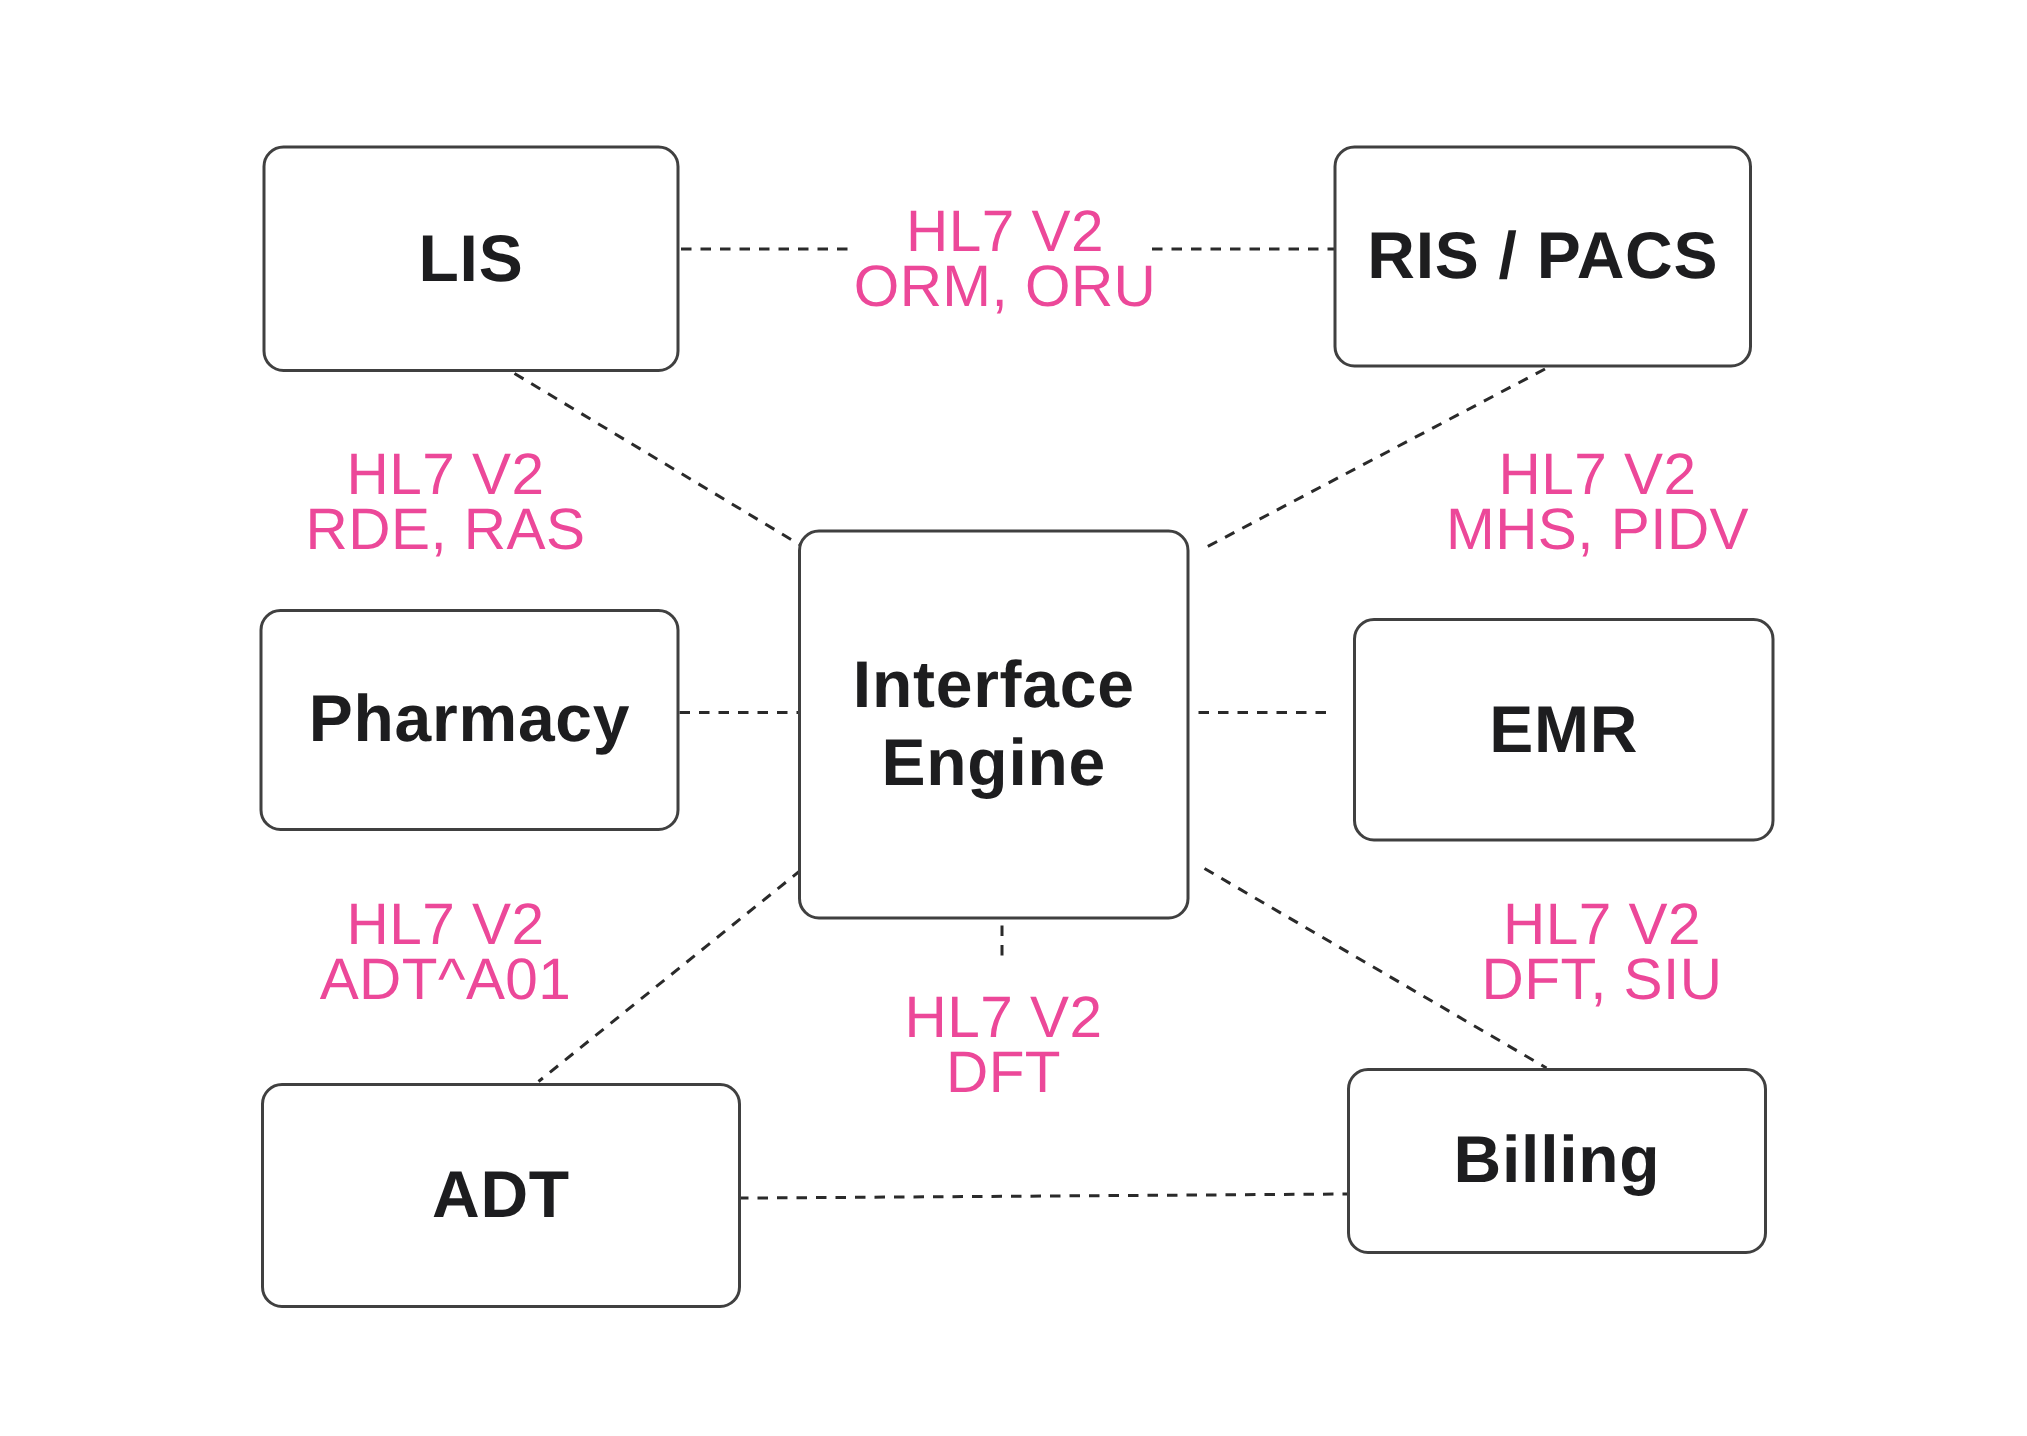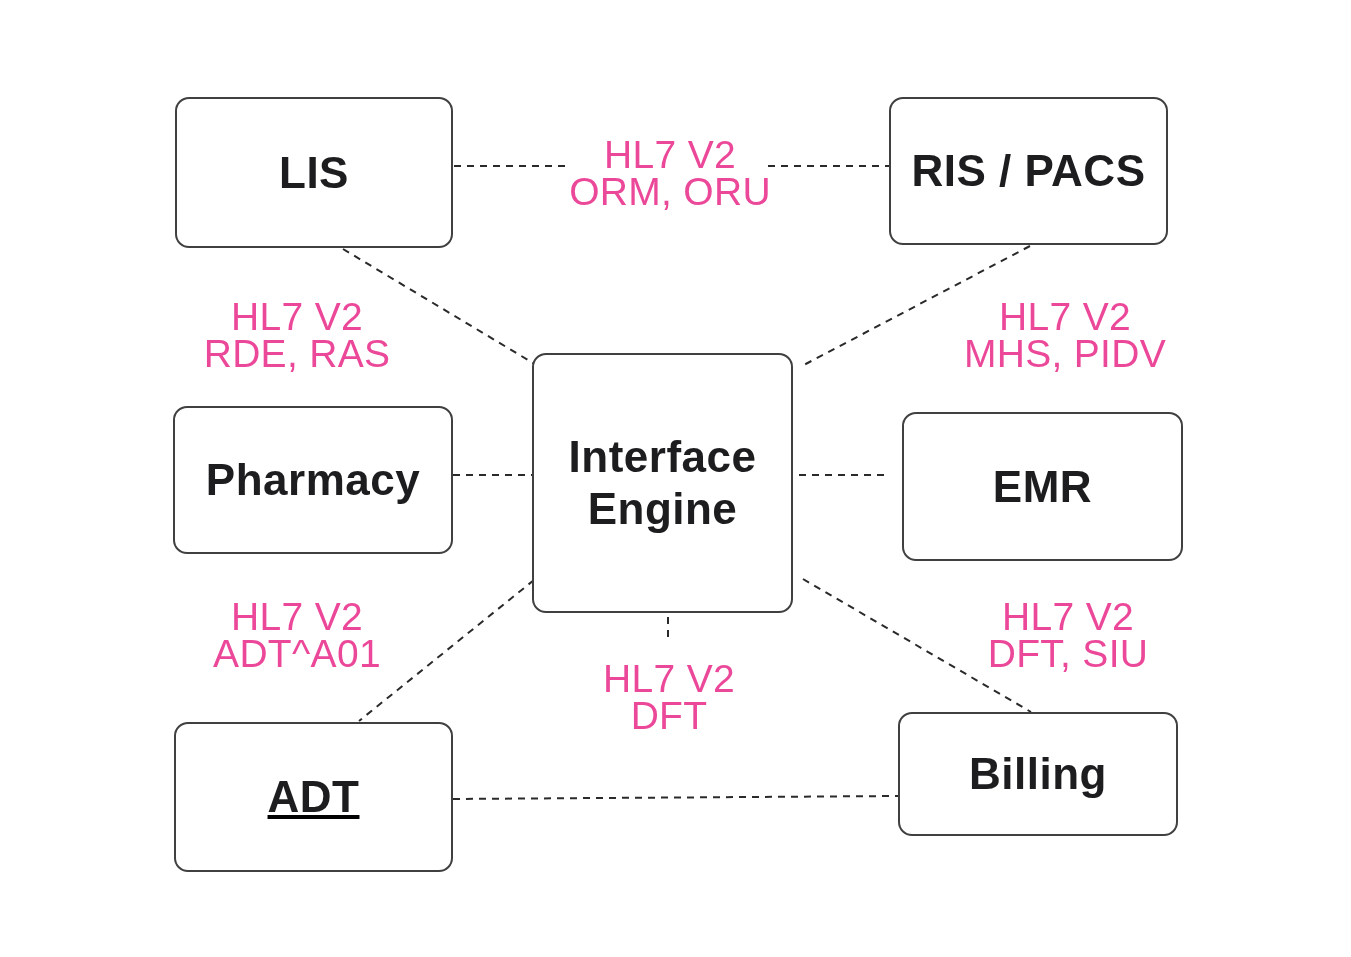--- a/index.html
+++ b/index.html
@@ -86,21 +86,21 @@
   </div>
 
   <div class="node" style="left:532px; top:353px; width:261px; height:260px;">
     <div class="title">Interface Engine</div>
   </div>
 
   <div class="node" style="left:890px; top:412px; width:281px; height:149px;margin-left:12px;">
     <div class="title">EMR</div>
   </div>
 
-  <div class="node" style="left:174px; top:722px; width:279px; height:150px;text-decoration:underline;">
+  <div class="node" style="left:174px; top:722px; width:320px; height:150px;">
     <div class="title">ADT</div>
   </div>
 
   <div class="node" style="left:898px; top:712px; width:280px; height:124px;">
     <div class="title">Billing</div>
   </div>
 
   <div class="edge-label" style="left:545px; top:136px;">HL7 V2
 ORM, ORU</div>
 

